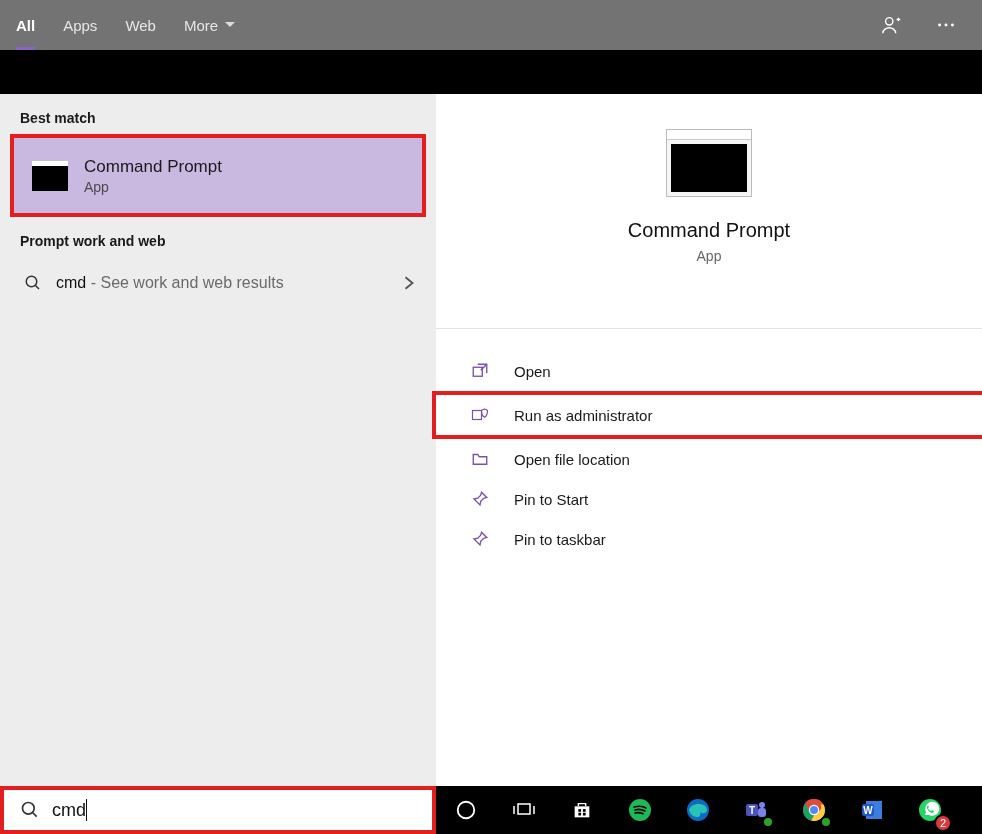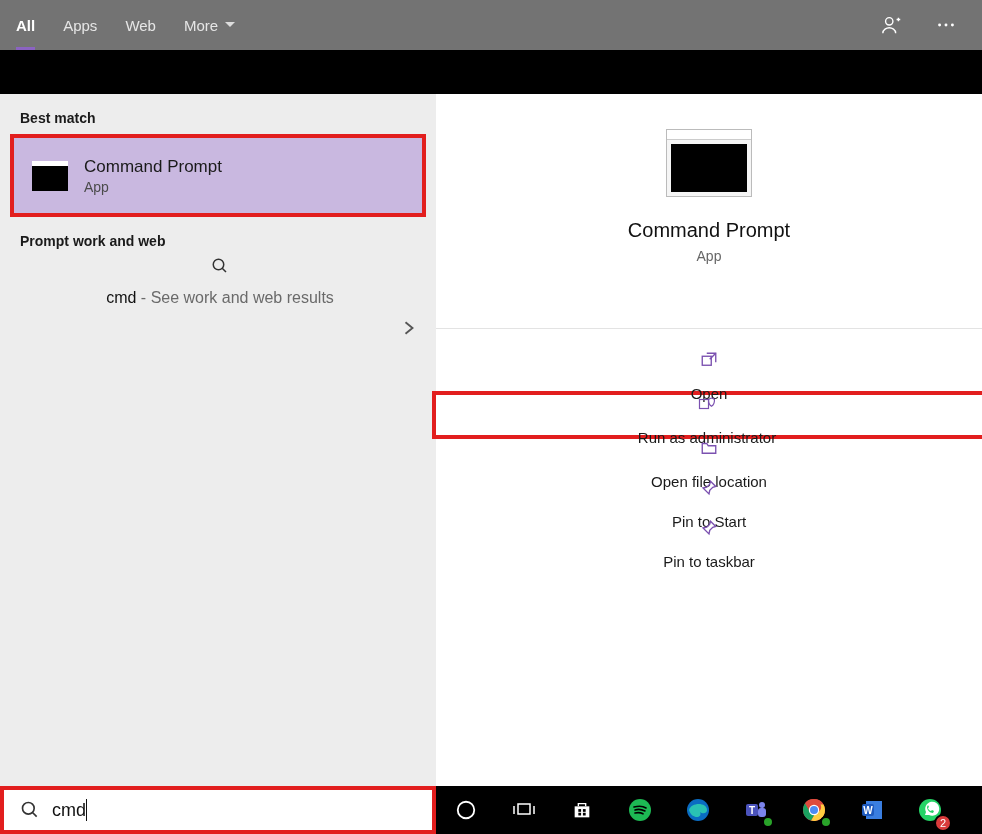--- a/index.html
+++ b/index.html
@@ -36,21 +36,21 @@
     border: 4px solid #e21e1e; cursor:pointer;
   }
   .cmd-thumb {
     width: 36px; height: 30px; background: #000; border-top: 5px solid #fff;
   }
   .result-title { font-size: 17px; color: #1a1a1a; }
   .result-sub   { font-size: 14px; color: #4b4b4b; margin-top: 2px;}
 
   .web-row {
     height: 52px; display:flex; align-items:center; padding: 0 20px 0 24px;
-    cursor:pointer; gap: 14px; flex-direction: column;
+    cursor:pointer; gap: 14px;
   }
   .web-row .loupe { width:18px; color:#2b2b2b; }
   .web-text { font-size: 16px; color:#111; }
   .web-text .muted { color:#6a6a6a; }
   .web-chevron { margin-left:auto; color:#444; }
 
   
   .preview-area {
     height: 235px; display:flex; flex-direction:column; align-items:center;
     padding-top: 35px; border-bottom: 1px solid #e3e3e3;
@@ -59,22 +59,22 @@
     width: 86px; height: 68px; background:#f5f5f5; border:1px solid #bbb;
     display:flex; flex-direction:column;
   }
   .app-thumb-title { height:10px; background:#fff; border-bottom:1px solid #ccc;}
   .app-thumb-body  { flex:1; margin:4px; background:#000; }
   .app-name { font-size:20px; margin-top: 22px; color:#111; }
   .app-kind { font-size:14px; color:#666; margin-top: 6px; }
 
   .actions { padding: 22px 0; }
   .action-row {
-    height: 40px; display:flex; align-items:center; gap: 16px;
-    padding: 0 34px; font-size:15px; color:#1a1a1a; cursor:pointer;flex-direction:column;
+    height: 40px; display:flex; align-items:center; gap: 24px;
+    padding: 0 34px; font-size:15px; color:#1a1a1a; cursor:pointer;
   }
   .action-icon { width:20px; height:20px; display:flex; align-items:center; justify-content:center; color:#7b51b0;}
   .action-row.highlight {
     border: 4px solid #e21e1e; height: 48px;
     margin: 0 -4px;
     padding: 0 38px;
     padding-left: 34px;
   }
 
   

